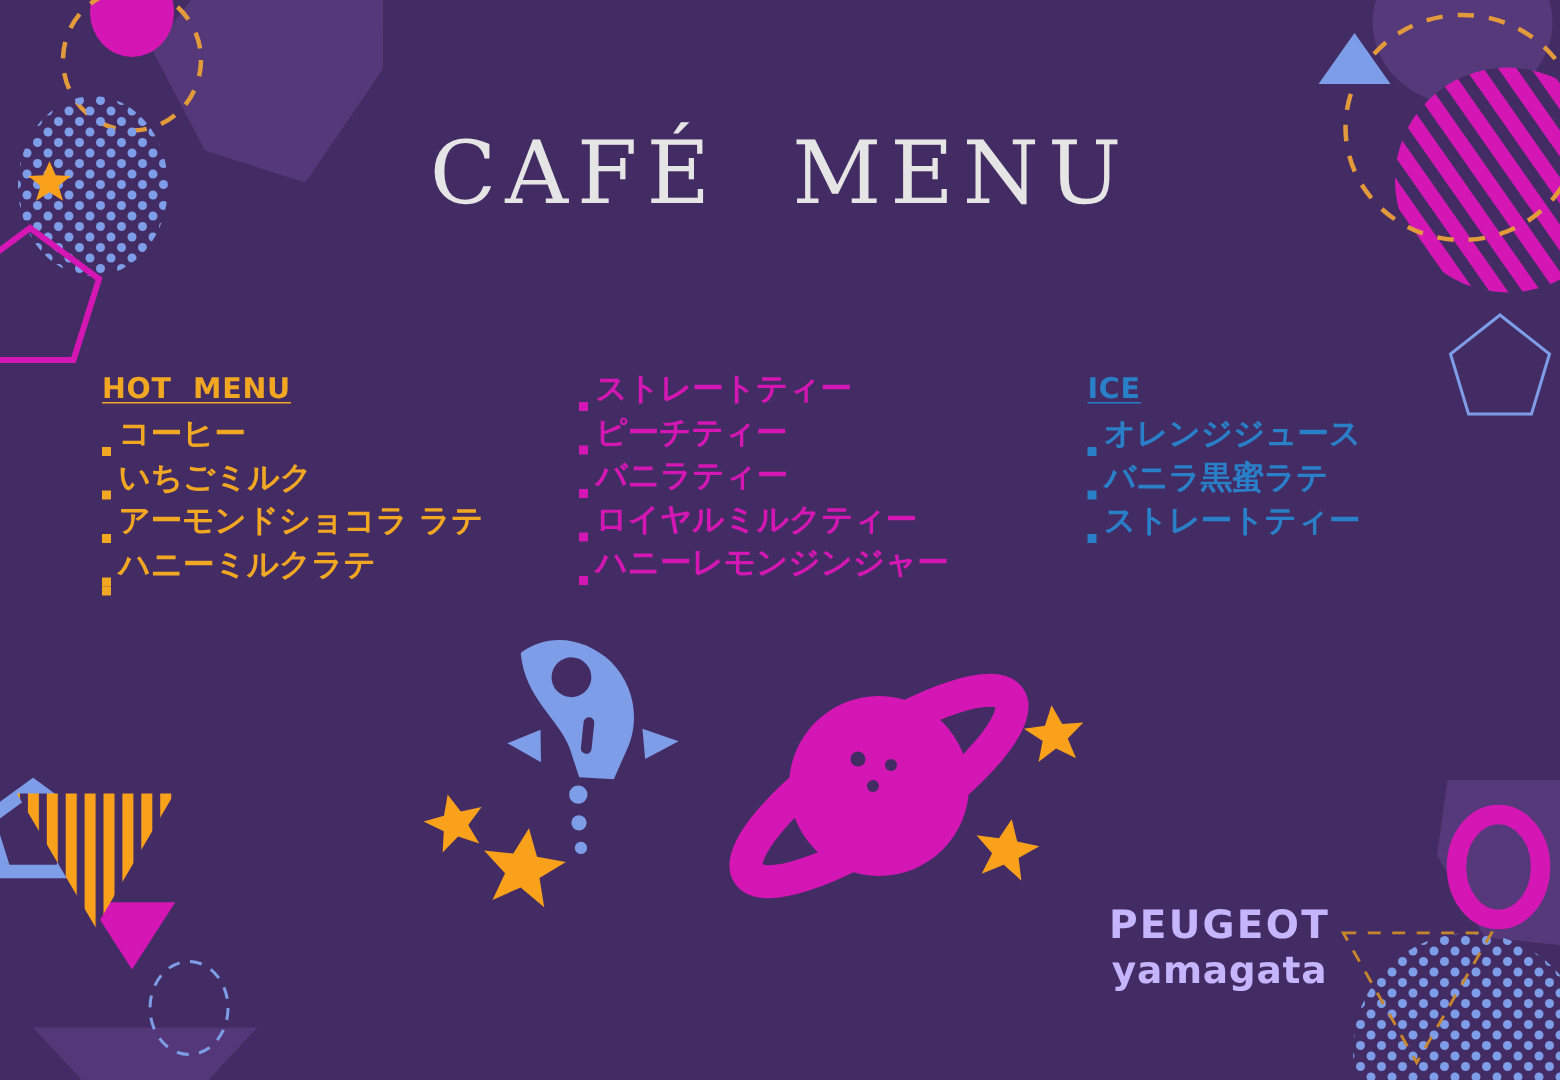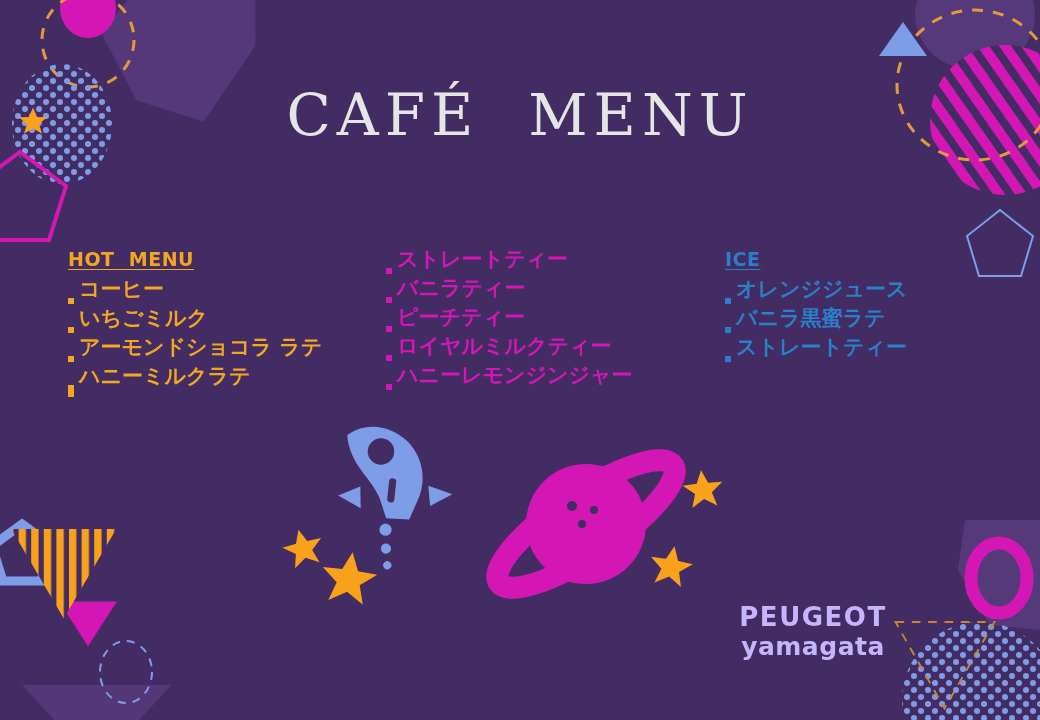--- a/index.html
+++ b/index.html
@@ -217,22 +217,22 @@
       <li><span class="bullet"></span><span>いちごミルク</span></li>
       <li><span class="bullet"></span><span>アーモンドショコラ ラテ</span></li>
       <li><span class="bullet"></span><span>ハニーミルクラテ</span></li>
       <li><span class="bullet"></span></li>
     </ul>
   </div>
 
   <div class="menu-col" id="col-hottea">
     <ul class="col-list">
       <li><span class="bullet"></span><span>ストレートティー</span></li>
+      <li><span class="bullet"></span><span>ピーチティー</span></li>
       <li><span class="bullet"></span><span>バニラティー</span></li>
-      <li><span class="bullet"></span><span>ピーチティー</span></li>
       <li><span class="bullet"></span><span>ロイヤルミルクティー</span></li>
       <li><span class="bullet"></span><span>ハニーレモンジンジャー</span></li>
     </ul>
   </div>
 
   <div class="menu-col" id="col-ice">
     <div class="col-heading">ICE</div>
     <ul class="col-list">
       <li><span class="bullet"></span><span>オレンジジュース</span></li>
       <li><span class="bullet"></span><span>バニラ黒蜜ラテ</span></li>

